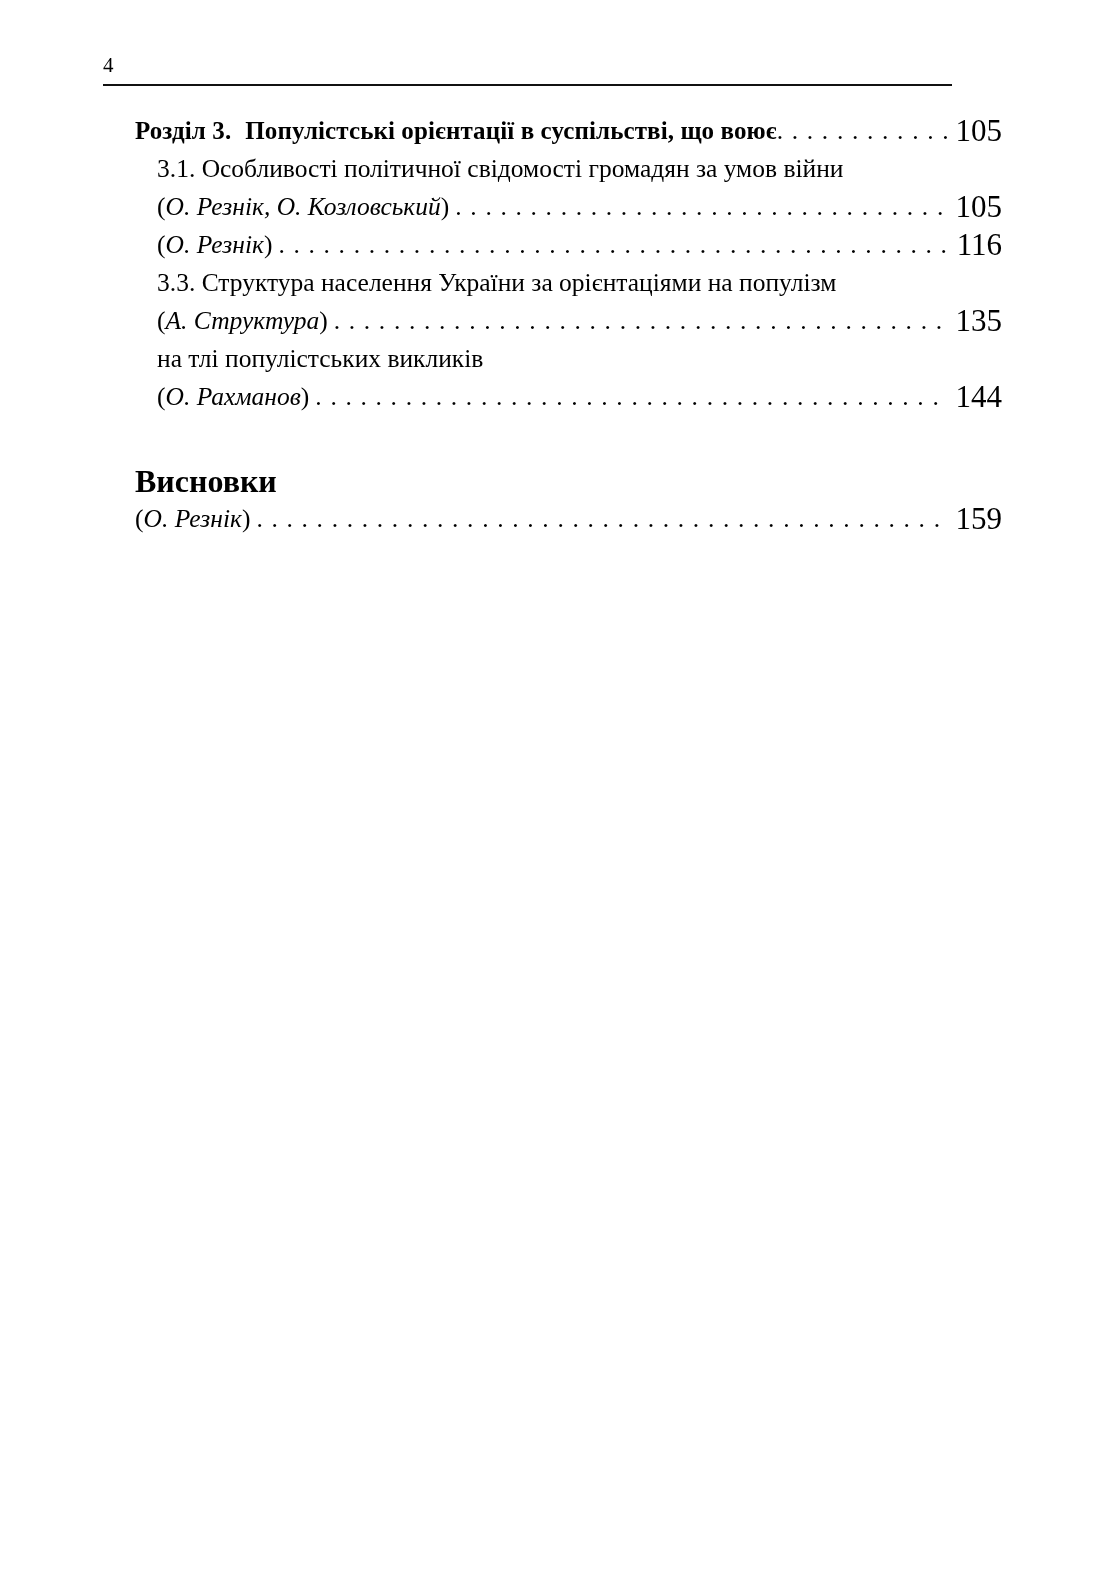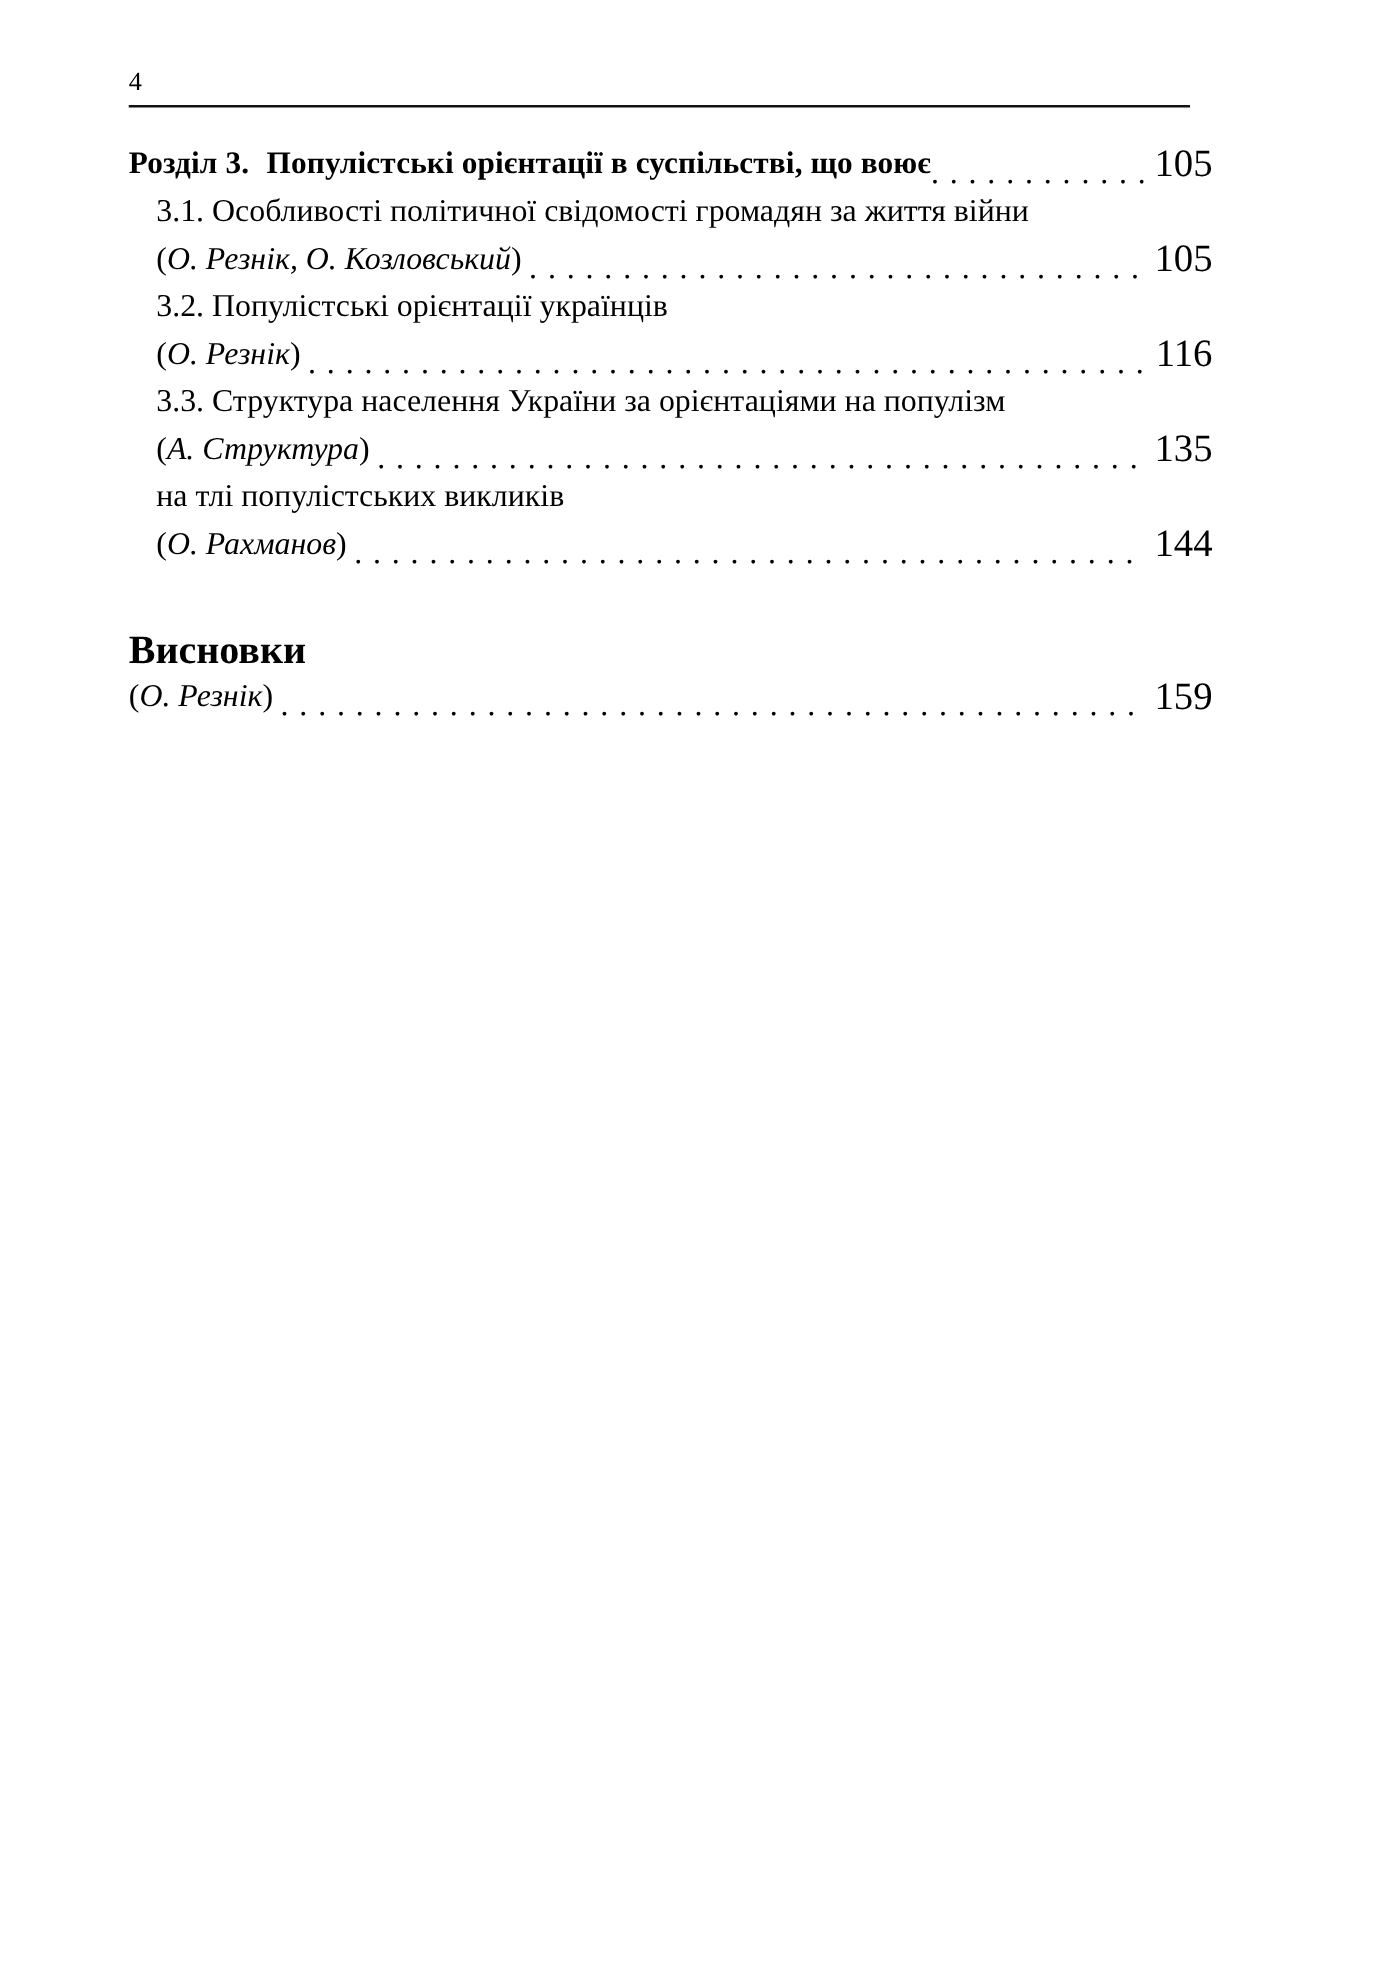--- a/index.html
+++ b/index.html
@@ -45,25 +45,26 @@
   .toc {
     position: absolute;
     left: 103px;
     top: 112px;
     width: 867px;   
   }
 
   .toc-line {
     position: relative;
     display: flex;
-    align-items: flex-end;
+    align-items: center;
     width: 100%;
     font-size: 25.5px;
     line-height: 38px;
     white-space: nowrap;
+    margin-left: 32px;
   }
   .toc-line.indent {
     padding-left: 22px;   
     width: calc(100% - 22px);
   }
 
   .chapter-head {
     font-weight: bold;
     font-size: 25px;
     letter-spacing: 0.1px;
@@ -133,31 +134,28 @@
 
   <div class="toc">
 
     <div class="toc-line">
       <span class="txt chapter-head"><span class="num">Розділ 3.</span><span>Популістські орієнтації в суспільстві, що воює</span></span>
       <span class="leader tight"></span>
       <span class="pageno">105</span>
     </div>
 
     <div class="toc-line indent plain">
-      <span class="txt"><span>3.1.</span>&nbsp;<span>Особливості політичної свідомості громадян за життя війни</span></span>
+      <span class="txt"><span>3.1.</span>&nbsp;<span>Особливості політичної свідомості громадян за умов війни</span></span>
     </div>
     <div class="toc-line indent">
       <span class="txt"><span class="paren">(</span><span class="authors">О. Резнік, О. Козловський</span><span class="paren">)</span></span>
       <span class="leader gap"></span>
       <span class="pageno">105</span>
     </div>
 
-    <div class="toc-line indent plain">
-      <span class="txt"><span>3.2.</span>&nbsp;<span>Популістські орієнтації українців</span></span>
-    </div>
     <div class="toc-line indent">
       <span class="txt"><span class="paren">(</span><span class="authors">О. Резнік</span><span class="paren">)</span></span>
       <span class="leader gap"></span>
       <span class="pageno">116</span>
     </div>
 
     <div class="toc-line indent plain">
       <span class="txt"><span>3.3.</span>&nbsp;<span>Структура населення України за орієнтаціями на популізм</span></span>
     </div>
     <div class="toc-line indent">

